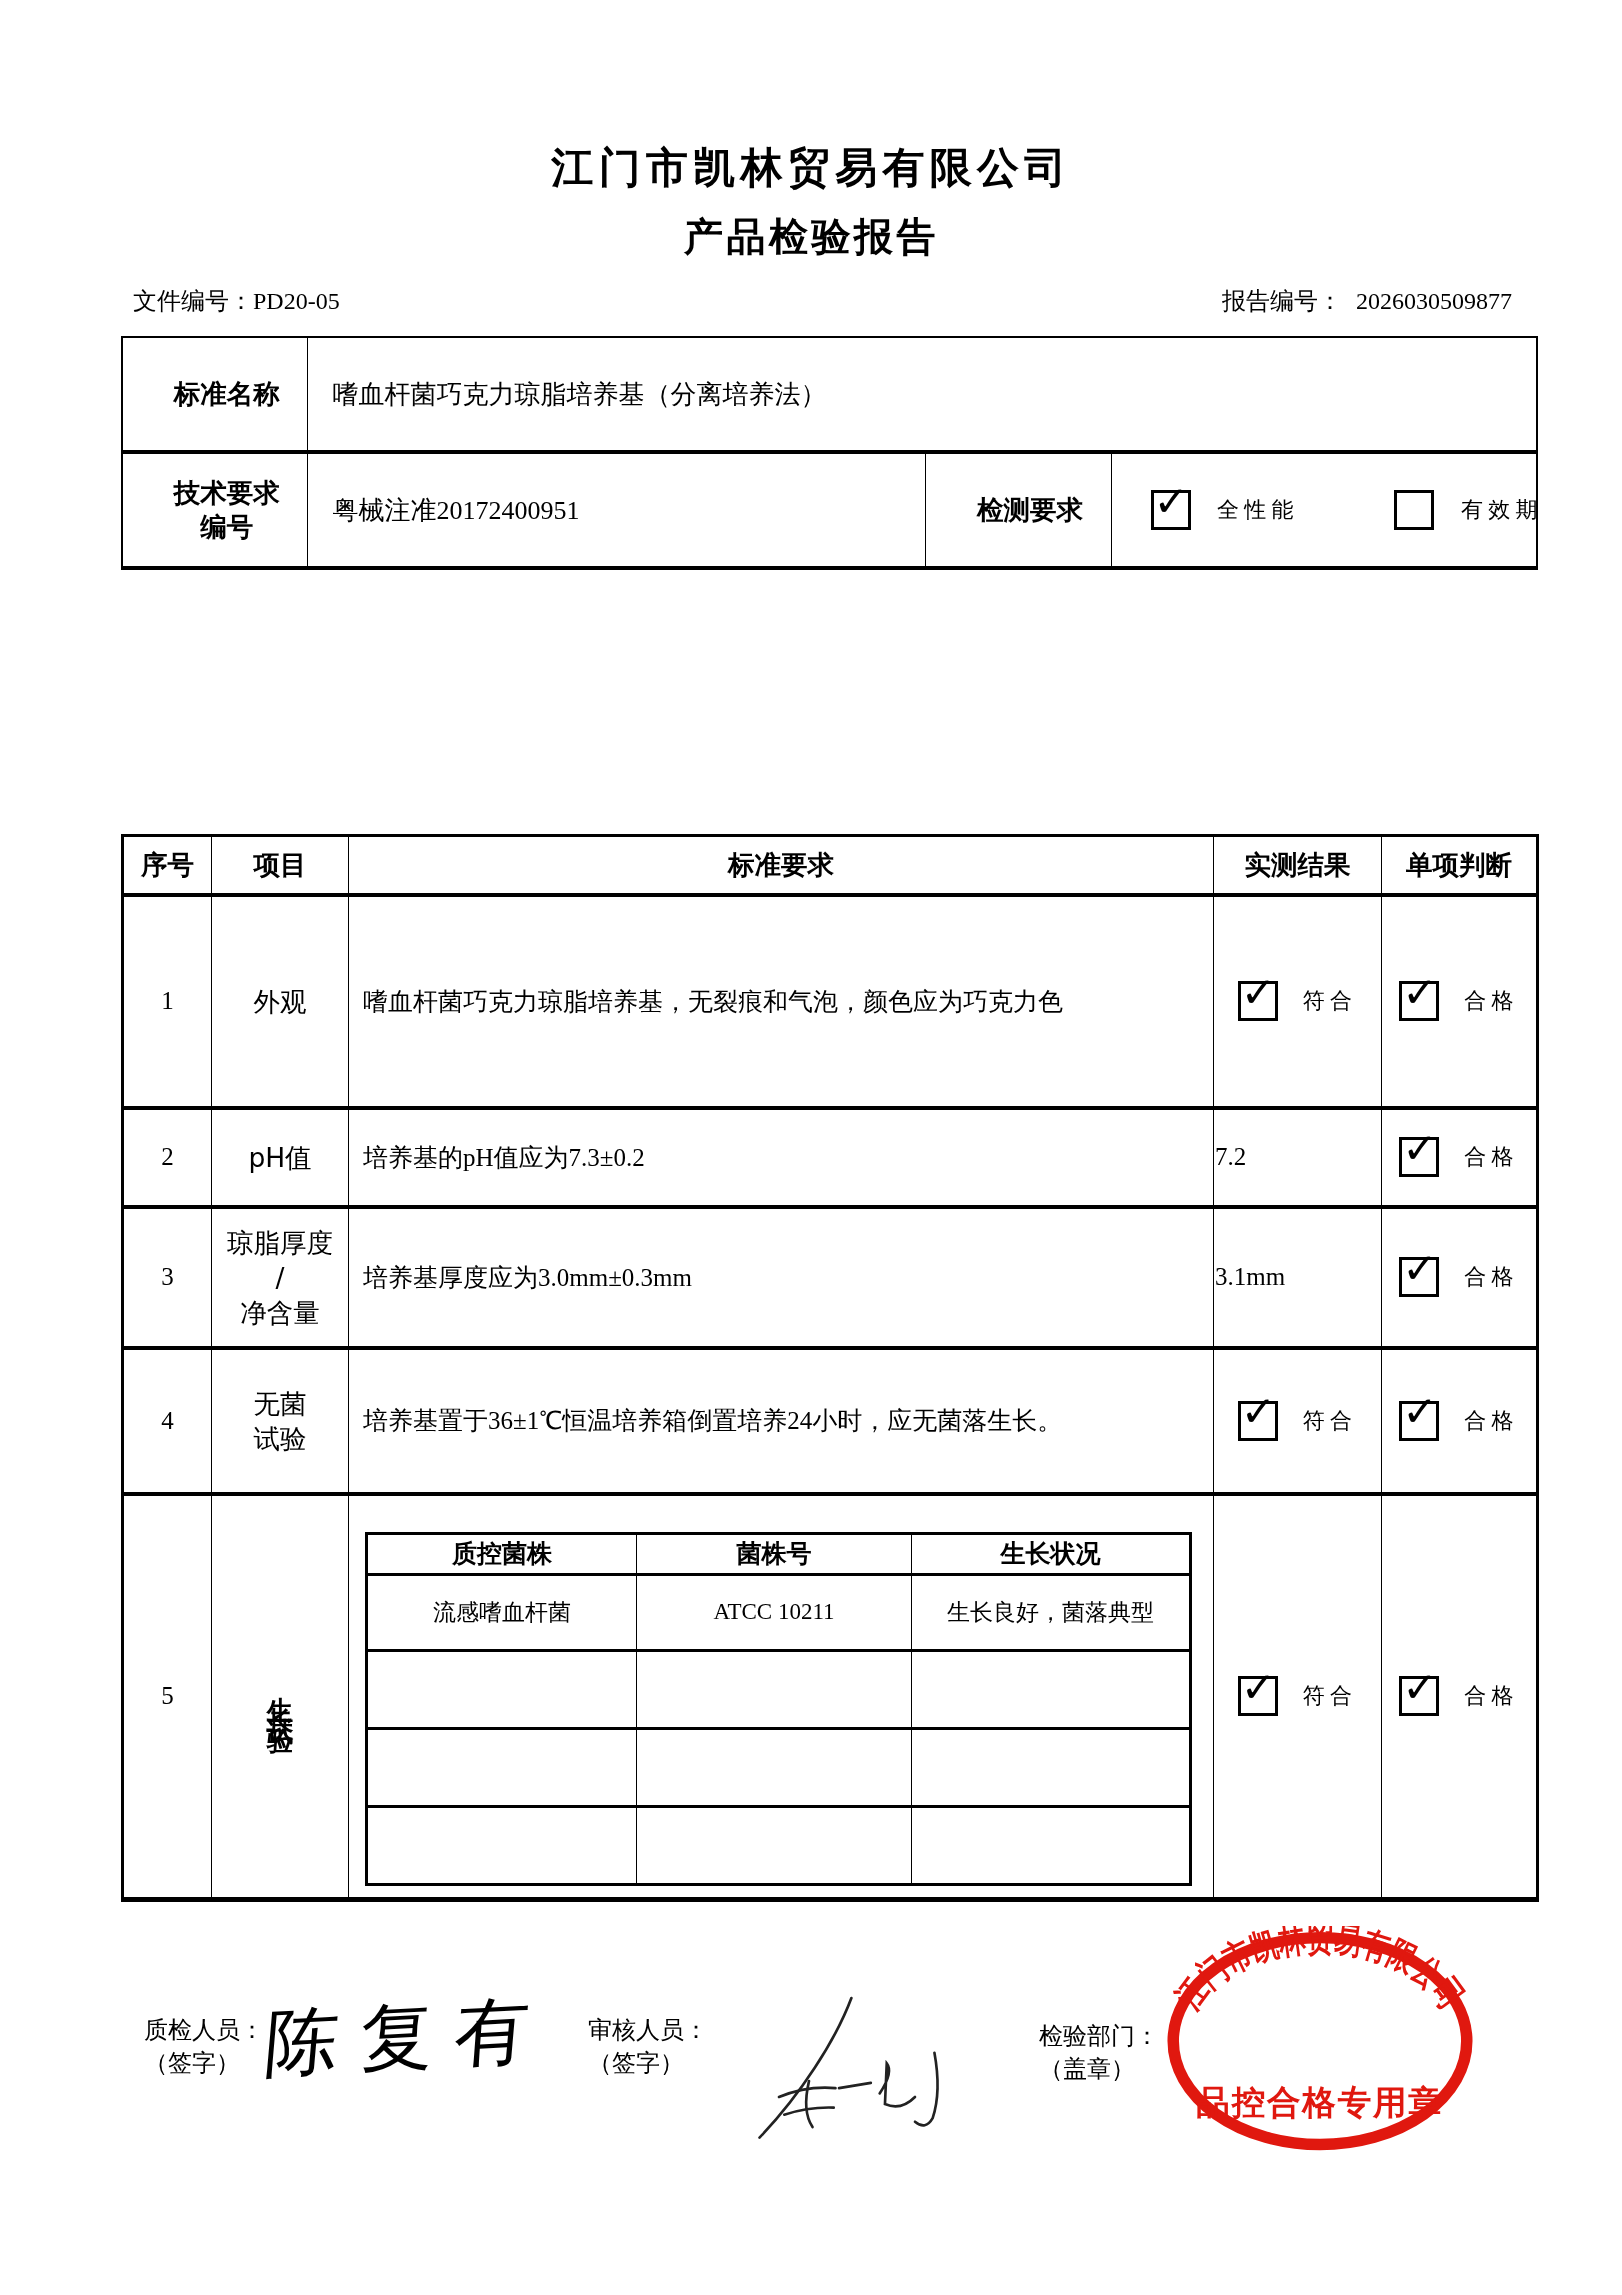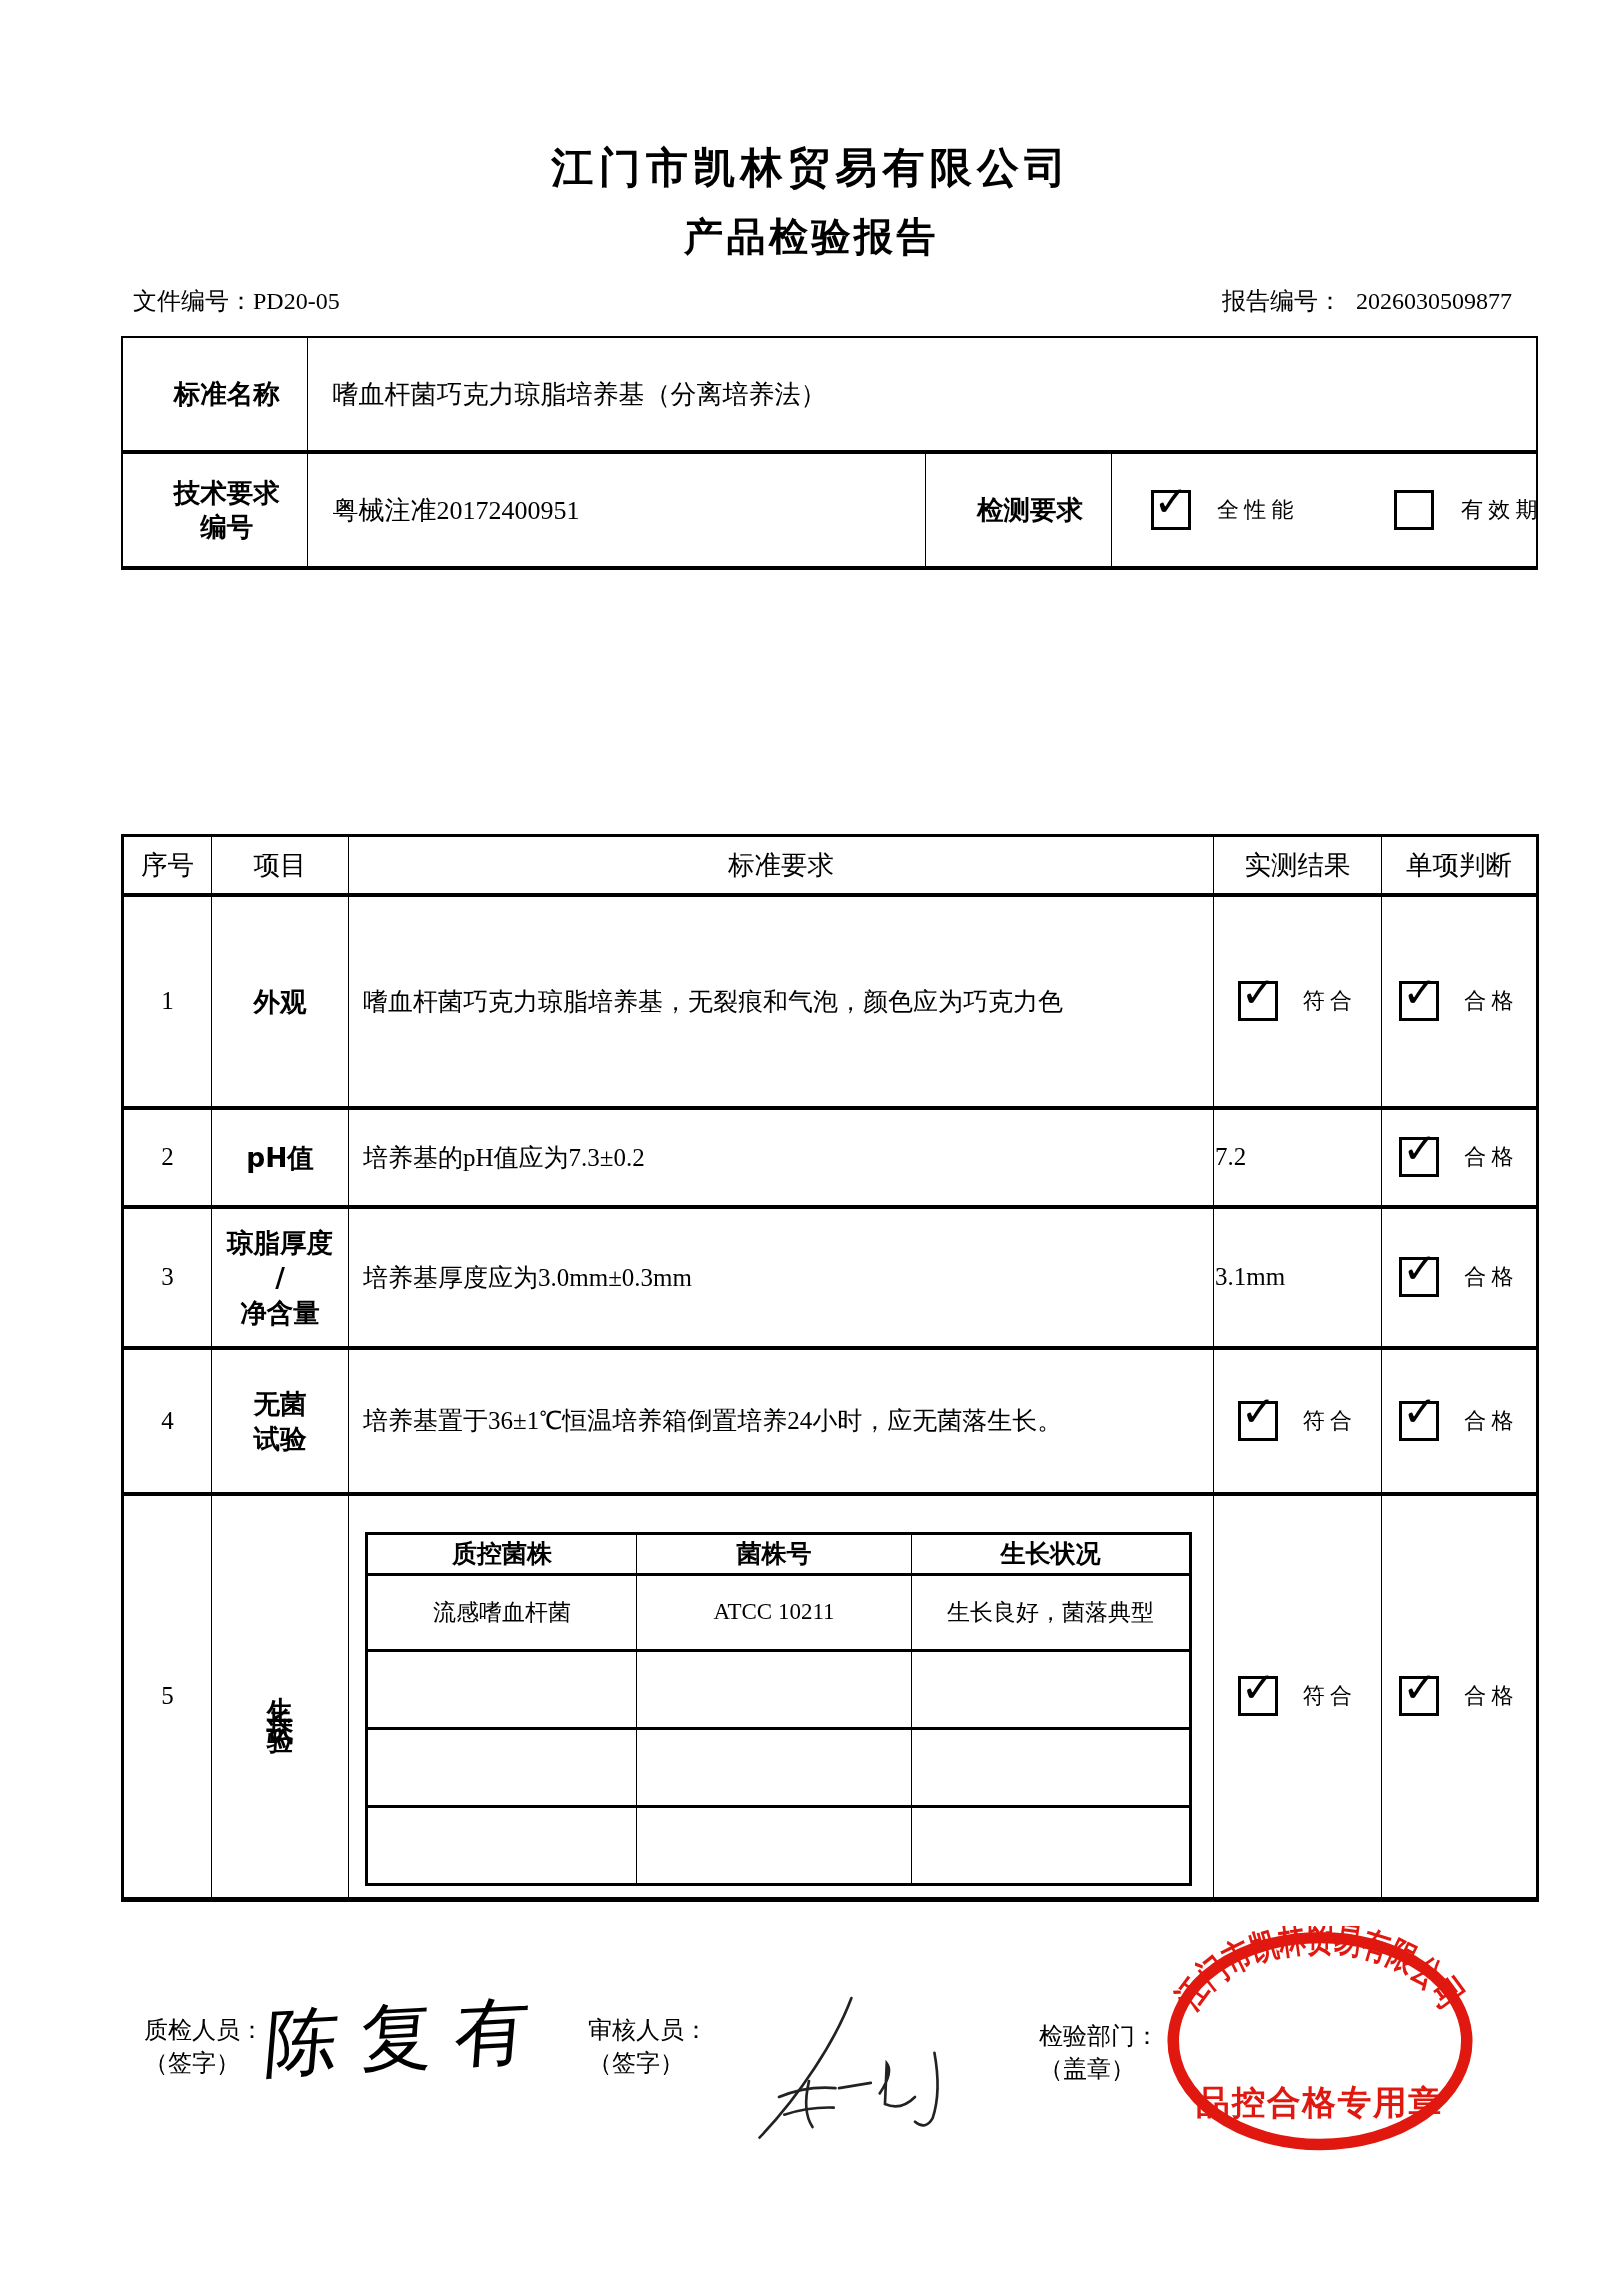--- a/index.html
+++ b/index.html
@@ -23,24 +23,24 @@
   
   .t1{position:absolute;left:121px;top:336px;width:1415px;border:2.7px solid #000;border-bottom:4.4px solid #000;}
   .t1 td{border:1.8px solid #000;vertical-align:middle;padding-left:25px;}
   .t1 tr+tr td{border-top:4.4px solid #000;}
   .hlbl{font-family:"DejaVu Sans",sans-serif;font-weight:bold;font-size:26.5px;text-align:center;white-space:pre-line;line-height:34px;}
   .sval{font-family:"Liberation Serif",serif;font-size:26px;padding-left:19.5px;}
 
   
   .t2{position:absolute;left:121px;top:834px;width:1415px;border:3.5px solid #000;border-bottom:5.3px solid #000;}
   .t2 th{border:1.8px solid #000;border-bottom:4.4px solid #000;
-         font-family:"DejaVu Sans",sans-serif;font-weight:normal;font-size:26.5px;vertical-align:middle;}
+         font-family:"DejaVu Sans",sans-serif;font-weight:bold;font-size:26.5px;vertical-align:middle;}
   .t2 td{border:1.8px solid #000;border-top:4.4px solid #000;vertical-align:middle;}
   .no{font-size:25px;text-align:center;}
-  .item{font-family:"DejaVu Sans",sans-serif;font-weight:bold;font-size:26.5px;text-align:center;white-space:pre-line;line-height:35px;}
+  .item{font-family:"DejaVu Sans",sans-serif;font-weight:normal;font-size:26.5px;text-align:center;white-space:pre-line;line-height:35px;}
   .req{font-size:25px;text-align:left;padding-left:14px;padding-right:7px;}
   .cellcenter{text-align:left;font-size:25px;}
   .vert{writing-mode:vertical-rl;text-orientation:upright;letter-spacing:10.6px;
         font-family:"DejaVu Sans",sans-serif;font-weight:bold;font-size:26.5px;margin:0 auto;}
 
   
   .cbrow{display:flex;align-items:center;justify-content:center;gap:25px;}
   .cbrow.left{justify-content:flex-start;padding-left:14px;gap:26.5px;}
   .cb{position:relative;display:inline-block;width:34px;height:34px;border:3.5px solid #000;background:#fff;flex:none;}
   .tick{position:absolute;top:-12.4px;left:0px;font-family:"DejaVu Sans",sans-serif;

